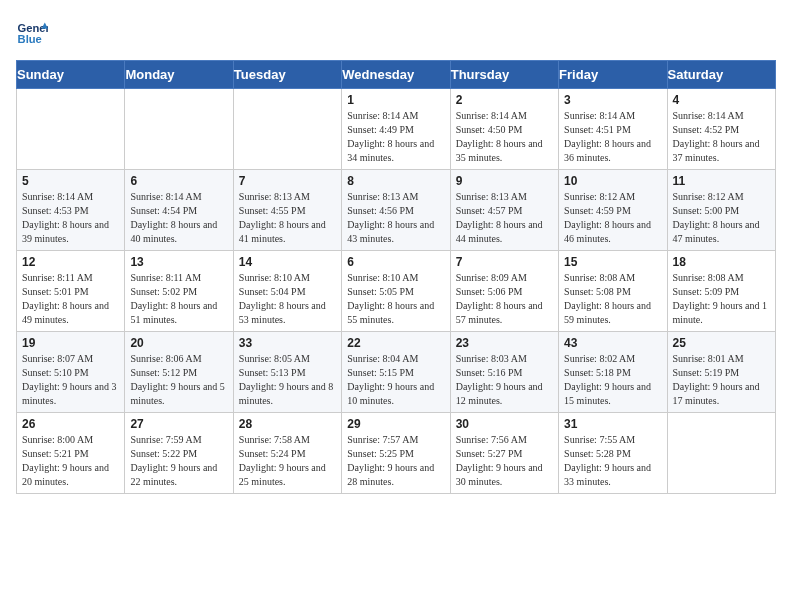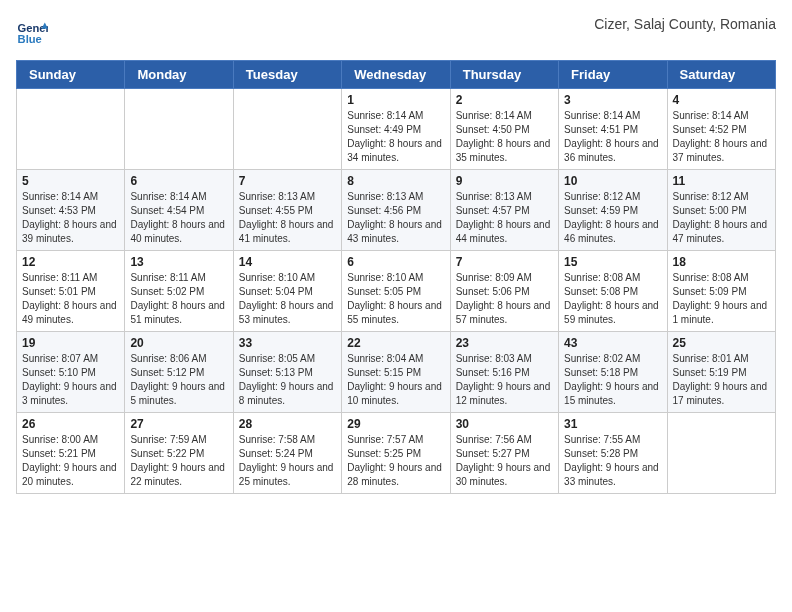--- a/index.html
+++ b/index.html
@@ -40,21 +40,21 @@
     .calendar {
       width: 100%;
       border-collapse: collapse;
       border: 1px solid #ccc;
     }
     .calendar th {
       background-color: #2c5fa8;
       color: #fff;
       font-size: 13px;
       font-weight: bold;
-      padding: 6px 12px;
+      padding: 6px 0;
       text-align: left;
       border: 1px solid #4a7abf;
     }
     .calendar td {
       vertical-align: top;
       padding: 4px 5px;
       border: 1px solid #ccc;
       width: 108px;
       min-height: 80px;
       font-size: 10.5px;
@@ -67,38 +67,38 @@
     .day-number {
       font-size: 12px;
       font-weight: bold;
       margin-bottom: 2px;
       display: block;
     }
     .day-info {
       font-size: 10px;
       color: #333;
       line-height: 1.4;
+      font-family: Liberation Serif, serif;
     }
     .empty-cell {
       background: #f9f9f9;
     }
   </style>
 </head>
 <body>
 
 <div class="header">
   <div class="logo">
     <svg class="logo-icon" viewBox="0 0 40 40" xmlns="http://www.w3.org/2000/svg">
       <text x="2" y="20" font-size="14" font-weight="bold" fill="#1a3a6b" font-family="Arial">General</text>
       <text x="2" y="34" font-size="14" font-weight="bold" fill="#2c7bbf" font-family="Arial">Blue</text>
       <polygon points="36,8 40,16 32,16" fill="#2c7bbf"></polygon>
     </svg>
   </div>
   <div class="title-block">
-    <div class="location">Cizer, Salaj County, Romania</div>
   </div>
 </div>
 
 <table class="calendar">
   <thead>
     <tr id="header-row">
         <th>Sunday</th>
         <th>Monday</th>
         <th>Tuesday</th>
         <th>Wednesday</th>

